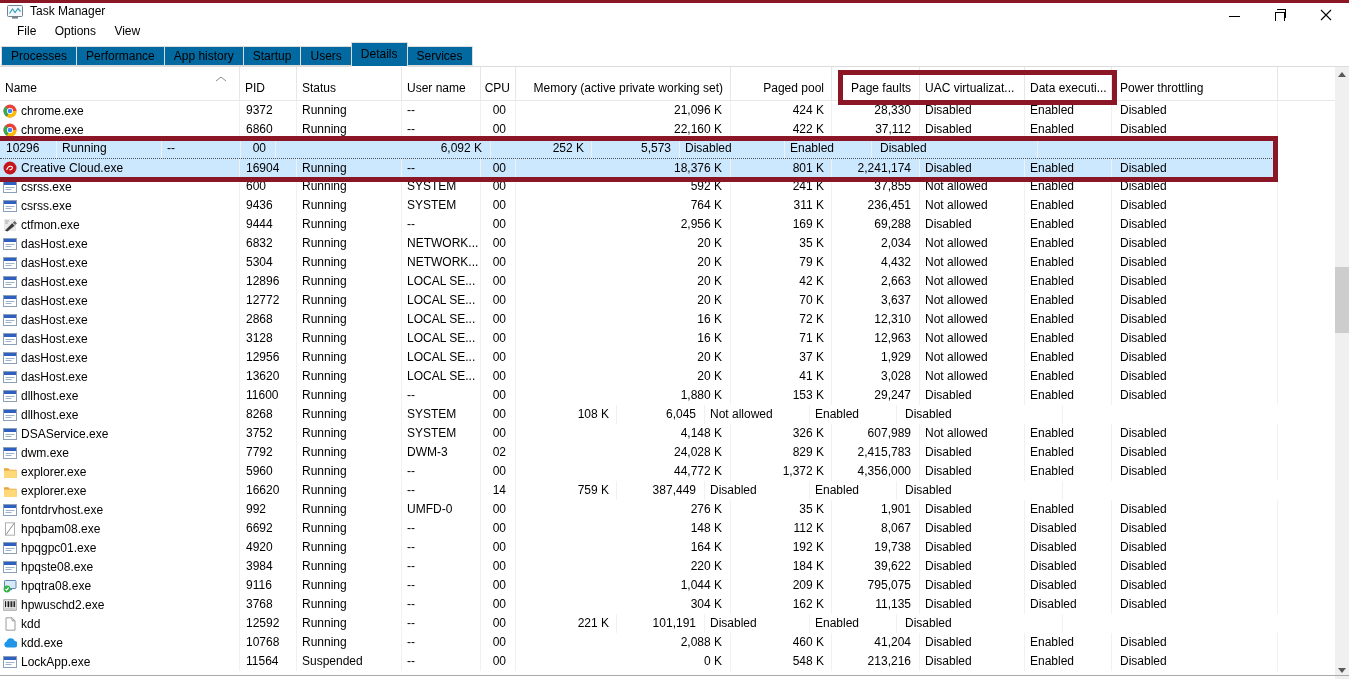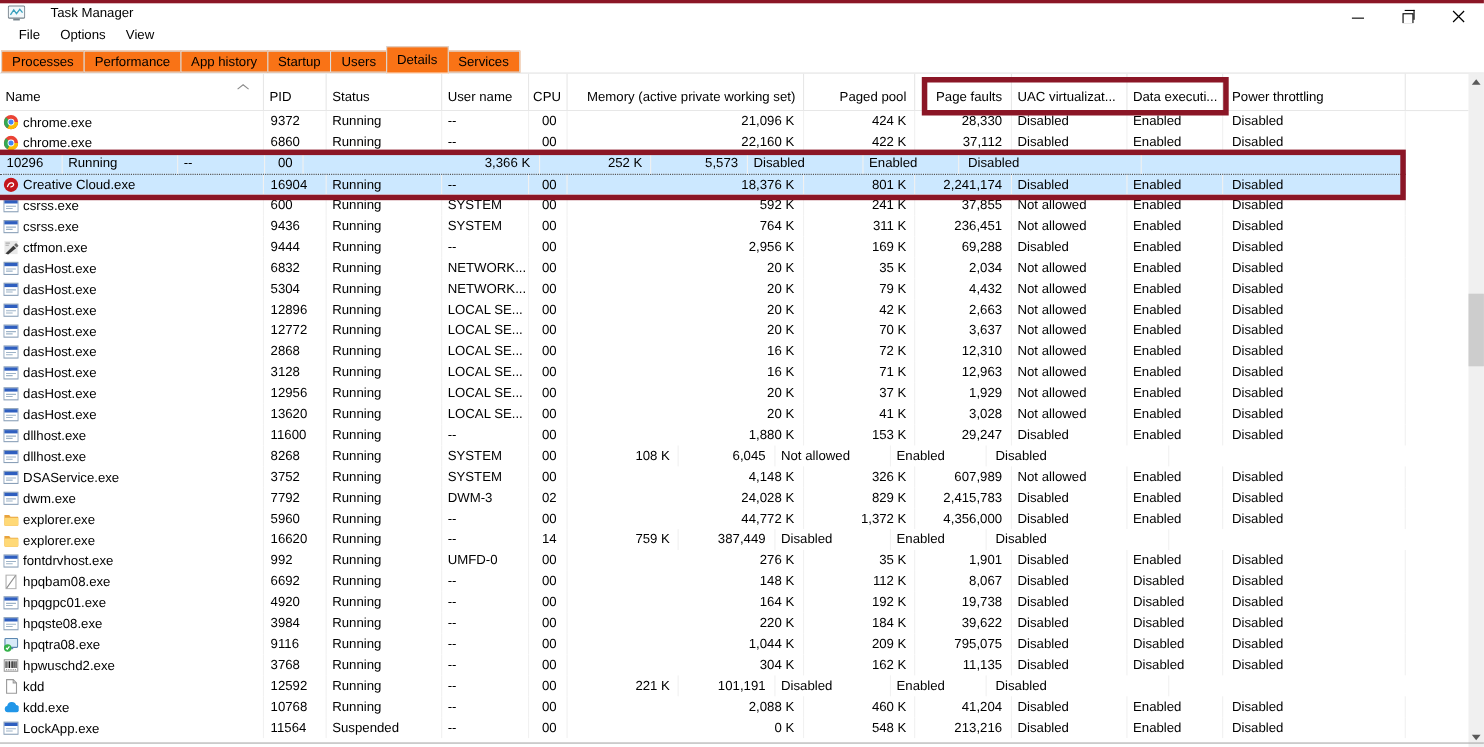--- a/index.html
+++ b/index.html
@@ -8,34 +8,34 @@
 
   
   .annot-topline{position:absolute;left:0;top:0;width:1349px;height:3px;background:var(--annot,#8b1626);z-index:60;}
   .annot-box{position:absolute;border:5px solid var(--annot,#8b1626);box-sizing:border-box;z-index:55;pointer-events:none;}
   .annot-header-box{left:838px;top:70px;width:279px;height:35px;}
   .annot-rows-box{left:-6px;top:136px;width:1284px;height:46px;}
 
   
   .titlebar{position:absolute;left:0;top:0;width:100%;height:21px;background:#fff;}
   .app-icon{position:absolute;left:7px;top:4px;width:16px;height:16px;}
-  .wtitle{position:absolute;left:30px;top:4px;font-size:12px;margin-left:16px;}
+  .wtitle{position:absolute;left:30px;top:4px;font-size:12px;}
   .win-controls{position:absolute;right:0;top:2px;display:flex;}
   .wc{width:46px;height:26px;display:flex;align-items:center;justify-content:center;}
   .min-glyph{width:11px;height:1px;background:#000;margin-top:2px;}
   .restore-glyph{width:8px;height:8px;border:1px solid #000;background:#fff;position:relative;margin-top:3px;}
   .restore-glyph::before{content:"";position:absolute;left:1px;top:-4px;width:8px;height:8px;border:1px solid #000;border-left:none;border-bottom:none;}
 
   
   .menubar{position:absolute;left:0;top:21px;width:100%;height:20px;background:#fff;padding-left:17px;box-sizing:border-box;}
   .menu-item{display:inline-block;line-height:20px;margin-right:15px;cursor:default;}
 
   
   .tabbar{position:absolute;left:0;top:41px;width:100%;height:26px;border-bottom:1px solid #dcdcdc;box-sizing:border-box;padding-left:1px;white-space:nowrap;}
-  .tab{display:inline-block;vertical-align:bottom;height:20px;line-height:19px;margin-top:5px;margin-right:-1px;border:1px solid #dcdcdc;background:#f97316;padding:0 9px;box-sizing:border-box;position:relative;z-index:1;}
+  .tab{display:inline-block;vertical-align:bottom;height:20px;line-height:19px;margin-top:5px;margin-right:-1px;border:1px solid #dcdcdc;background:#0369a1;padding:0 9px;box-sizing:border-box;position:relative;z-index:1;}
   .tab.active{height:25px;line-height:23px;margin-top:1px;margin-bottom:-1px;z-index:3;border-bottom:1px solid #fff;}
 
   
   .content{position:absolute;left:0;top:67px;width:100%;height:612px;background:#fff;}
   .theader{position:absolute;left:0;top:0;width:1335px;height:34px;border-bottom:1px solid #e7e7e7;box-sizing:border-box;display:flex;}
   .hcell{box-sizing:border-box;height:33px;border-right:1px solid #e7e7e7;display:flex;align-items:center;padding:8px 0 0 5px;white-space:nowrap;overflow:hidden;}
   .hcell.r{justify-content:flex-end;padding-right:7px;padding-left:0;}
   .hcell.c-cpu{padding-right:5px;}
   .tbody{position:absolute;left:0;top:34px;width:1278px;}
   .trow{display:flex;height:19px;background:#fff;}
@@ -191,21 +191,21 @@
           <div class="tcell c-page_faults r" style="width: 88px;">37,112</div>
           <div class="tcell c-uac" style="width: 105px;">Disabled</div>
           <div class="tcell c-dep" style="width: 87px;">Enabled</div>
           <div class="tcell c-power" style="width: 166px;">Disabled</div>
         </div>
         <div class="trow sel">
           <div class="tcell c-pid" style="width: 57px;">10296</div>
           <div class="tcell c-status" style="width: 105px;">Running</div>
           <div class="tcell c-user" style="width: 79px;">--</div>
           <div class="tcell c-cpu r" style="width: 35px;">00</div>
-          <div class="tcell c-memory r" style="width: 215px;">3,366 K</div>
+          <div class="tcell c-memory r" style="width: 215px;">6,092 K</div>
           <div class="tcell c-paged_pool r" style="width: 101px;">252 K</div>
           <div class="tcell c-page_faults r" style="width: 88px;">5,573</div>
           <div class="tcell c-uac" style="width: 105px;">Disabled</div>
           <div class="tcell c-dep" style="width: 87px;">Enabled</div>
           <div class="tcell c-power" style="width: 166px;">Disabled</div>
         </div>
         <div class="trow sel foc">
           <div class="tcell c-name" style="width: 240px;">
             <span class="picon">
               <svg width="14" height="14" viewBox="0 0 14 14">

